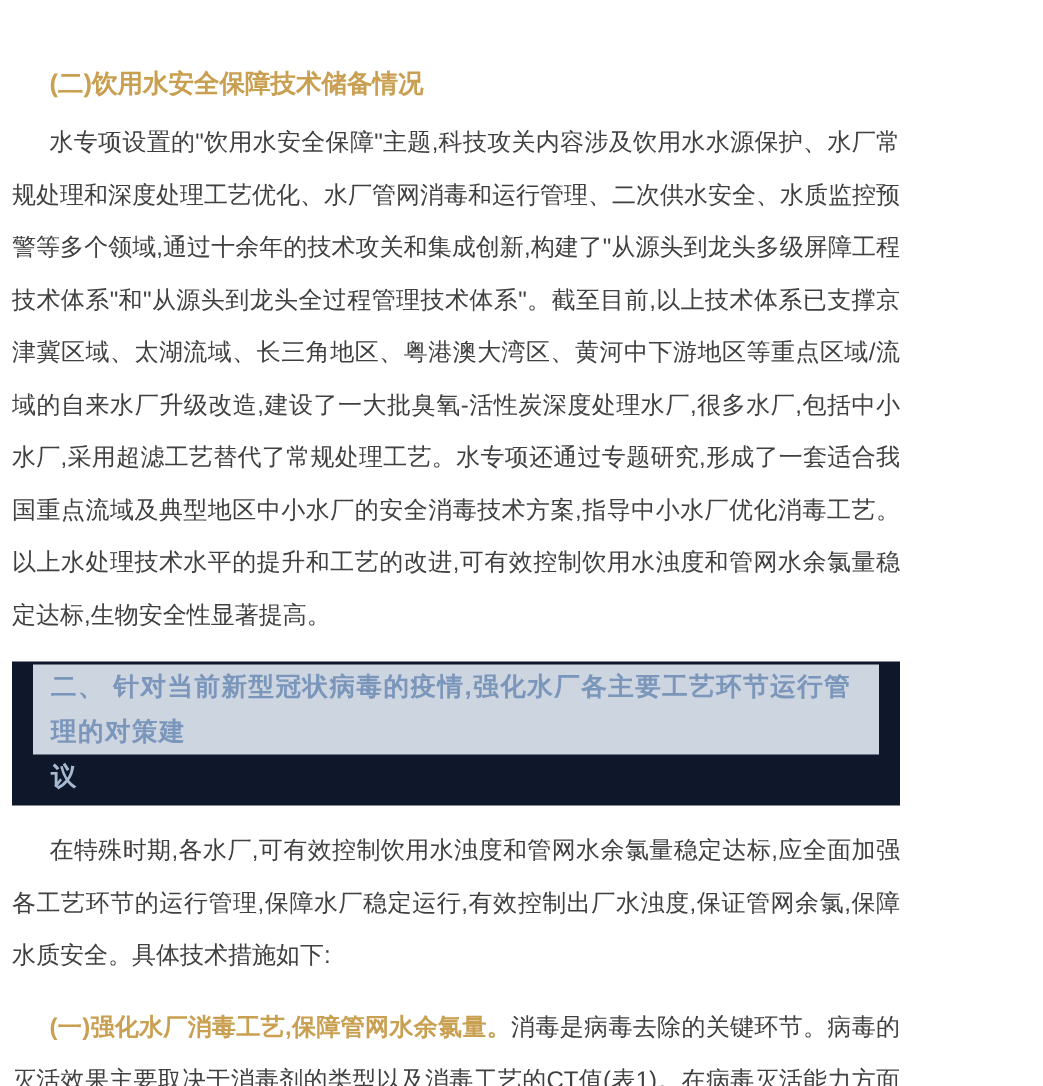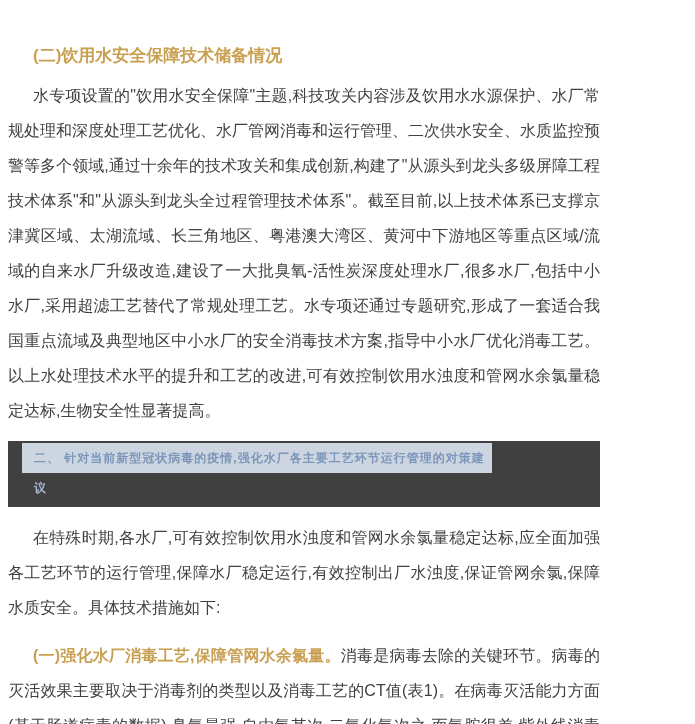--- a/index.html
+++ b/index.html
@@ -28,23 +28,23 @@
     margin: 0 0 13px 0;
     font-size: 16px;
     line-height: 35px;
     text-align: justify;
     text-indent: 25px;
     color: #404040;
   }
   .para.last { margin-bottom: 0; }
   .banner {
     margin: 0 0 13px 0;
-    background: #404040;
+    background: #0f172a;
     padding: 2px 14px 4px 14px;
-    font-size: 12px;
+    font-size: 17px;
     font-weight: bold;
     line-height: 30px;
   }
   .banner-line1 {
     display: inline-block;
     background: #cdd5e0;
     color: #7b96bb;
     padding: 0 7px 0 12px;
     letter-spacing: 1px;
   }

